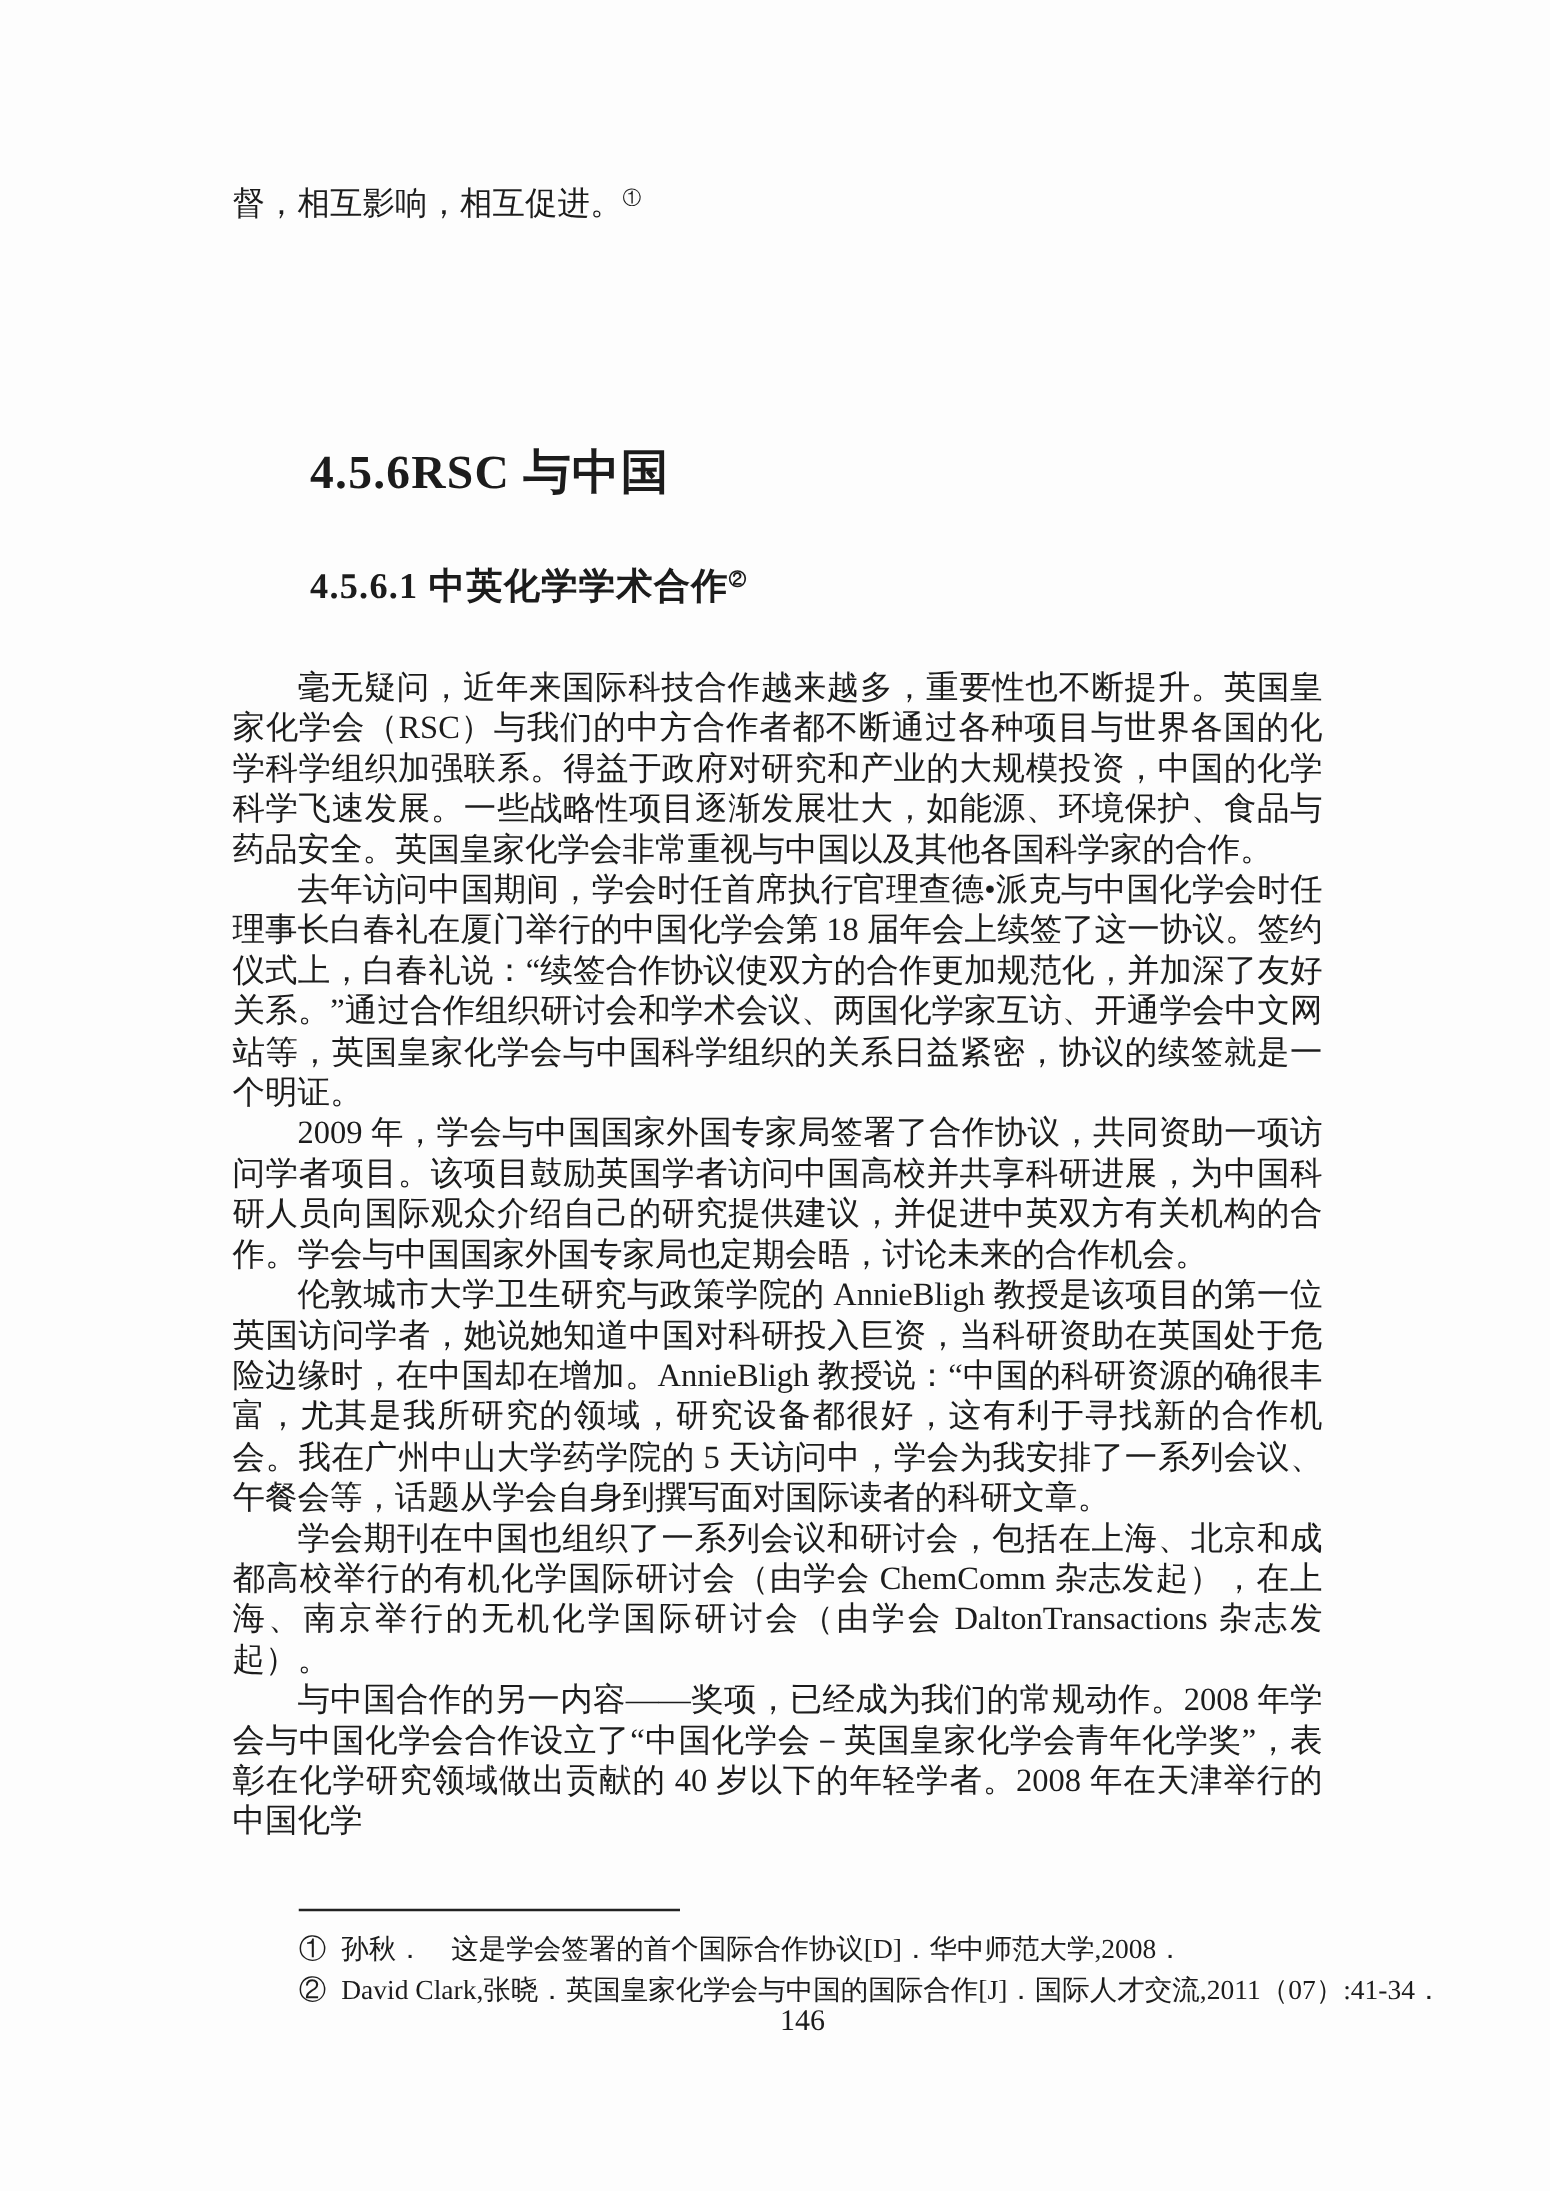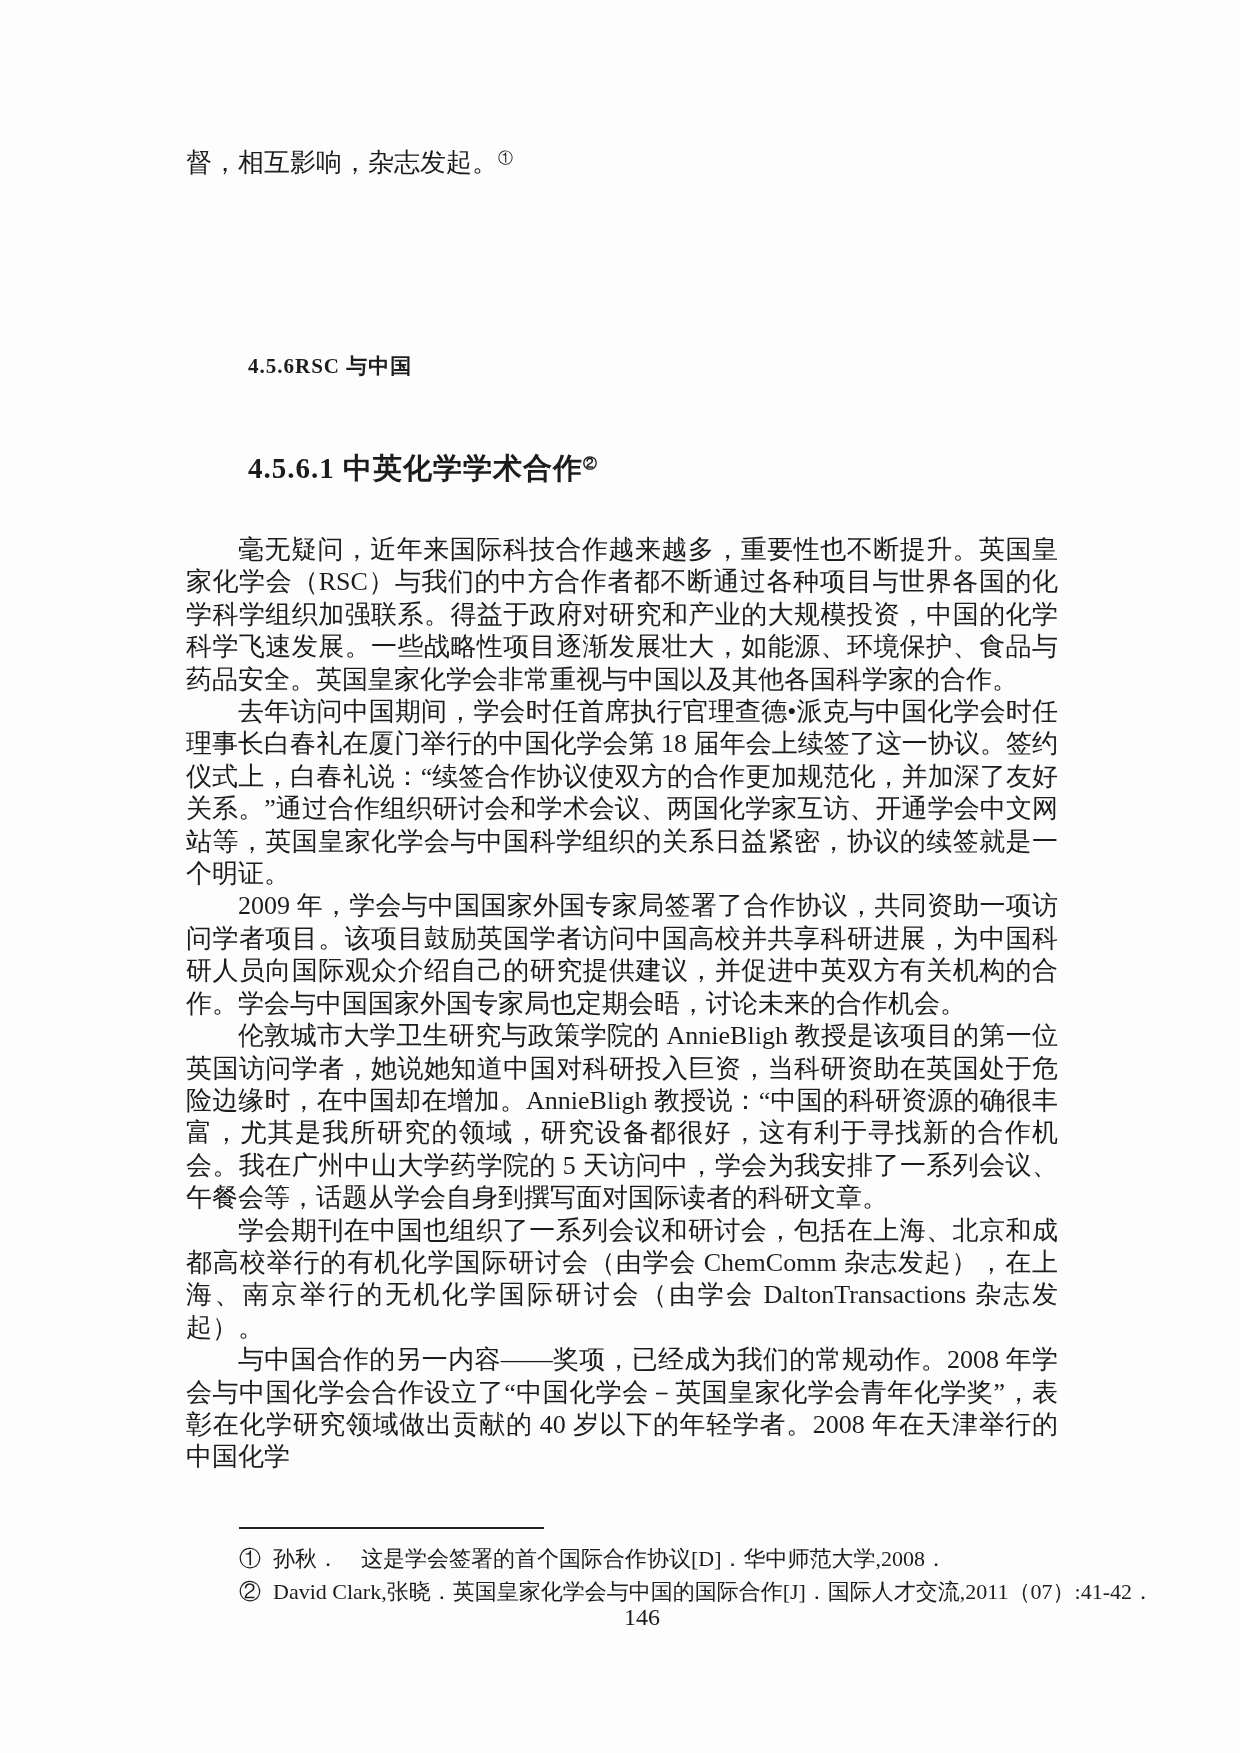--- a/index.html
+++ b/index.html
@@ -32,21 +32,21 @@
     font-size: 15px;
     line-height: 0;
     vertical-align: 8px;
   }
 
   .heading-1 {
     position: absolute;
     left: 248px;
     top: 352px;
     margin: 0;
-    font-size: 21px;
+    font-size: 38px;
     font-weight: bold;
     letter-spacing: 1px;
     white-space: nowrap;
   }
   .heading-2 {
     position: absolute;
     left: 248px;
     top: 449px;
     margin: 0;
     font-size: 29px;
@@ -85,21 +85,21 @@
     text-align: center;
     font-size: 24px;
   }
 </style>
 </head>
 <body>
 
 <div class="page">
 
   <div class="textblock" id="intro-block">
-    <p><span>督，相互影响，杂志发起。</span><sup class="fref">①</sup></p>
+    <p><span>督，相互影响，相互促进。</span><sup class="fref">①</sup></p>
   </div>
 
   <h1 class="heading-1">4.5.6RSC 与中国</h1>
 
   <h2 class="heading-2"><span>4.5.6.1 中英化学学术合作</span><sup class="fref">②</sup></h2>
 
   <div class="textblock" id="main-block">
     <p class="indent">毫无疑问，近年来国际科技合作越来越多，重要性也不断提升。英国皇家化学会（RSC）与我们的中方合作者都不断通过各种项目与世界各国的化学科学组织加强联系。得益于政府对研究和产业的大规模投资，中国的化学科学飞速发展。一些战略性项目逐渐发展壮大，如能源、环境保护、食品与药品安全。英国皇家化学会非常重视与中国以及其他各国科学家的合作。</p>
     <p class="indent">去年访问中国期间，学会时任首席执行官理查德•派克与中国化学会时任理事长白春礼在厦门举行的中国化学会第 18 届年会上续签了这一协议。签约仪式上，白春礼说：“续签合作协议使双方的合作更加规范化，并加深了友好关系。”通过合作组织研讨会和学术会议、两国化学家互访、开通学会中文网站等，英国皇家化学会与中国科学组织的关系日益紧密，协议的续签就是一个明证。</p>
     <p class="indent">2009 年，学会与中国国家外国专家局签署了合作协议，共同资助一项访问学者项目。该项目鼓励英国学者访问中国高校并共享科研进展，为中国科研人员向国际观众介绍自己的研究提供建议，并促进中英双方有关机构的合作。学会与中国国家外国专家局也定期会晤，讨论未来的合作机会。</p>
@@ -108,18 +108,18 @@
     <p class="indent">与中国合作的另一内容——奖项，已经成为我们的常规动作。2008 年学会与中国化学会合作设立了“中国化学会－英国皇家化学会青年化学奖”，表彰在化学研究领域做出贡献的 40 岁以下的年轻学者。2008 年在天津举行的中国化学</p>
   </div>
 
   <div class="footnote-rule"></div>
 
   <div class="footnote" id="footnote-1">
     <span class="fmark">①</span><span>孙秋．　这是学会签署的首个国际合作协议[D]．华中师范大学,2008．</span>
   </div>
 
   <div class="footnote" id="footnote-2">
-    <span class="fmark">②</span><span>David Clark,张晓．英国皇家化学会与中国的国际合作[J]．国际人才交流,2011（07）:41-42．</span>
+    <span class="fmark">②</span><span>David Clark,张晓．英国皇家化学会与中国的国际合作[J]．国际人才交流,2011（07）:41-34．</span>
   </div>
 
   <div class="pageno">146</div>
 
 </div>
 
 </body></html>

